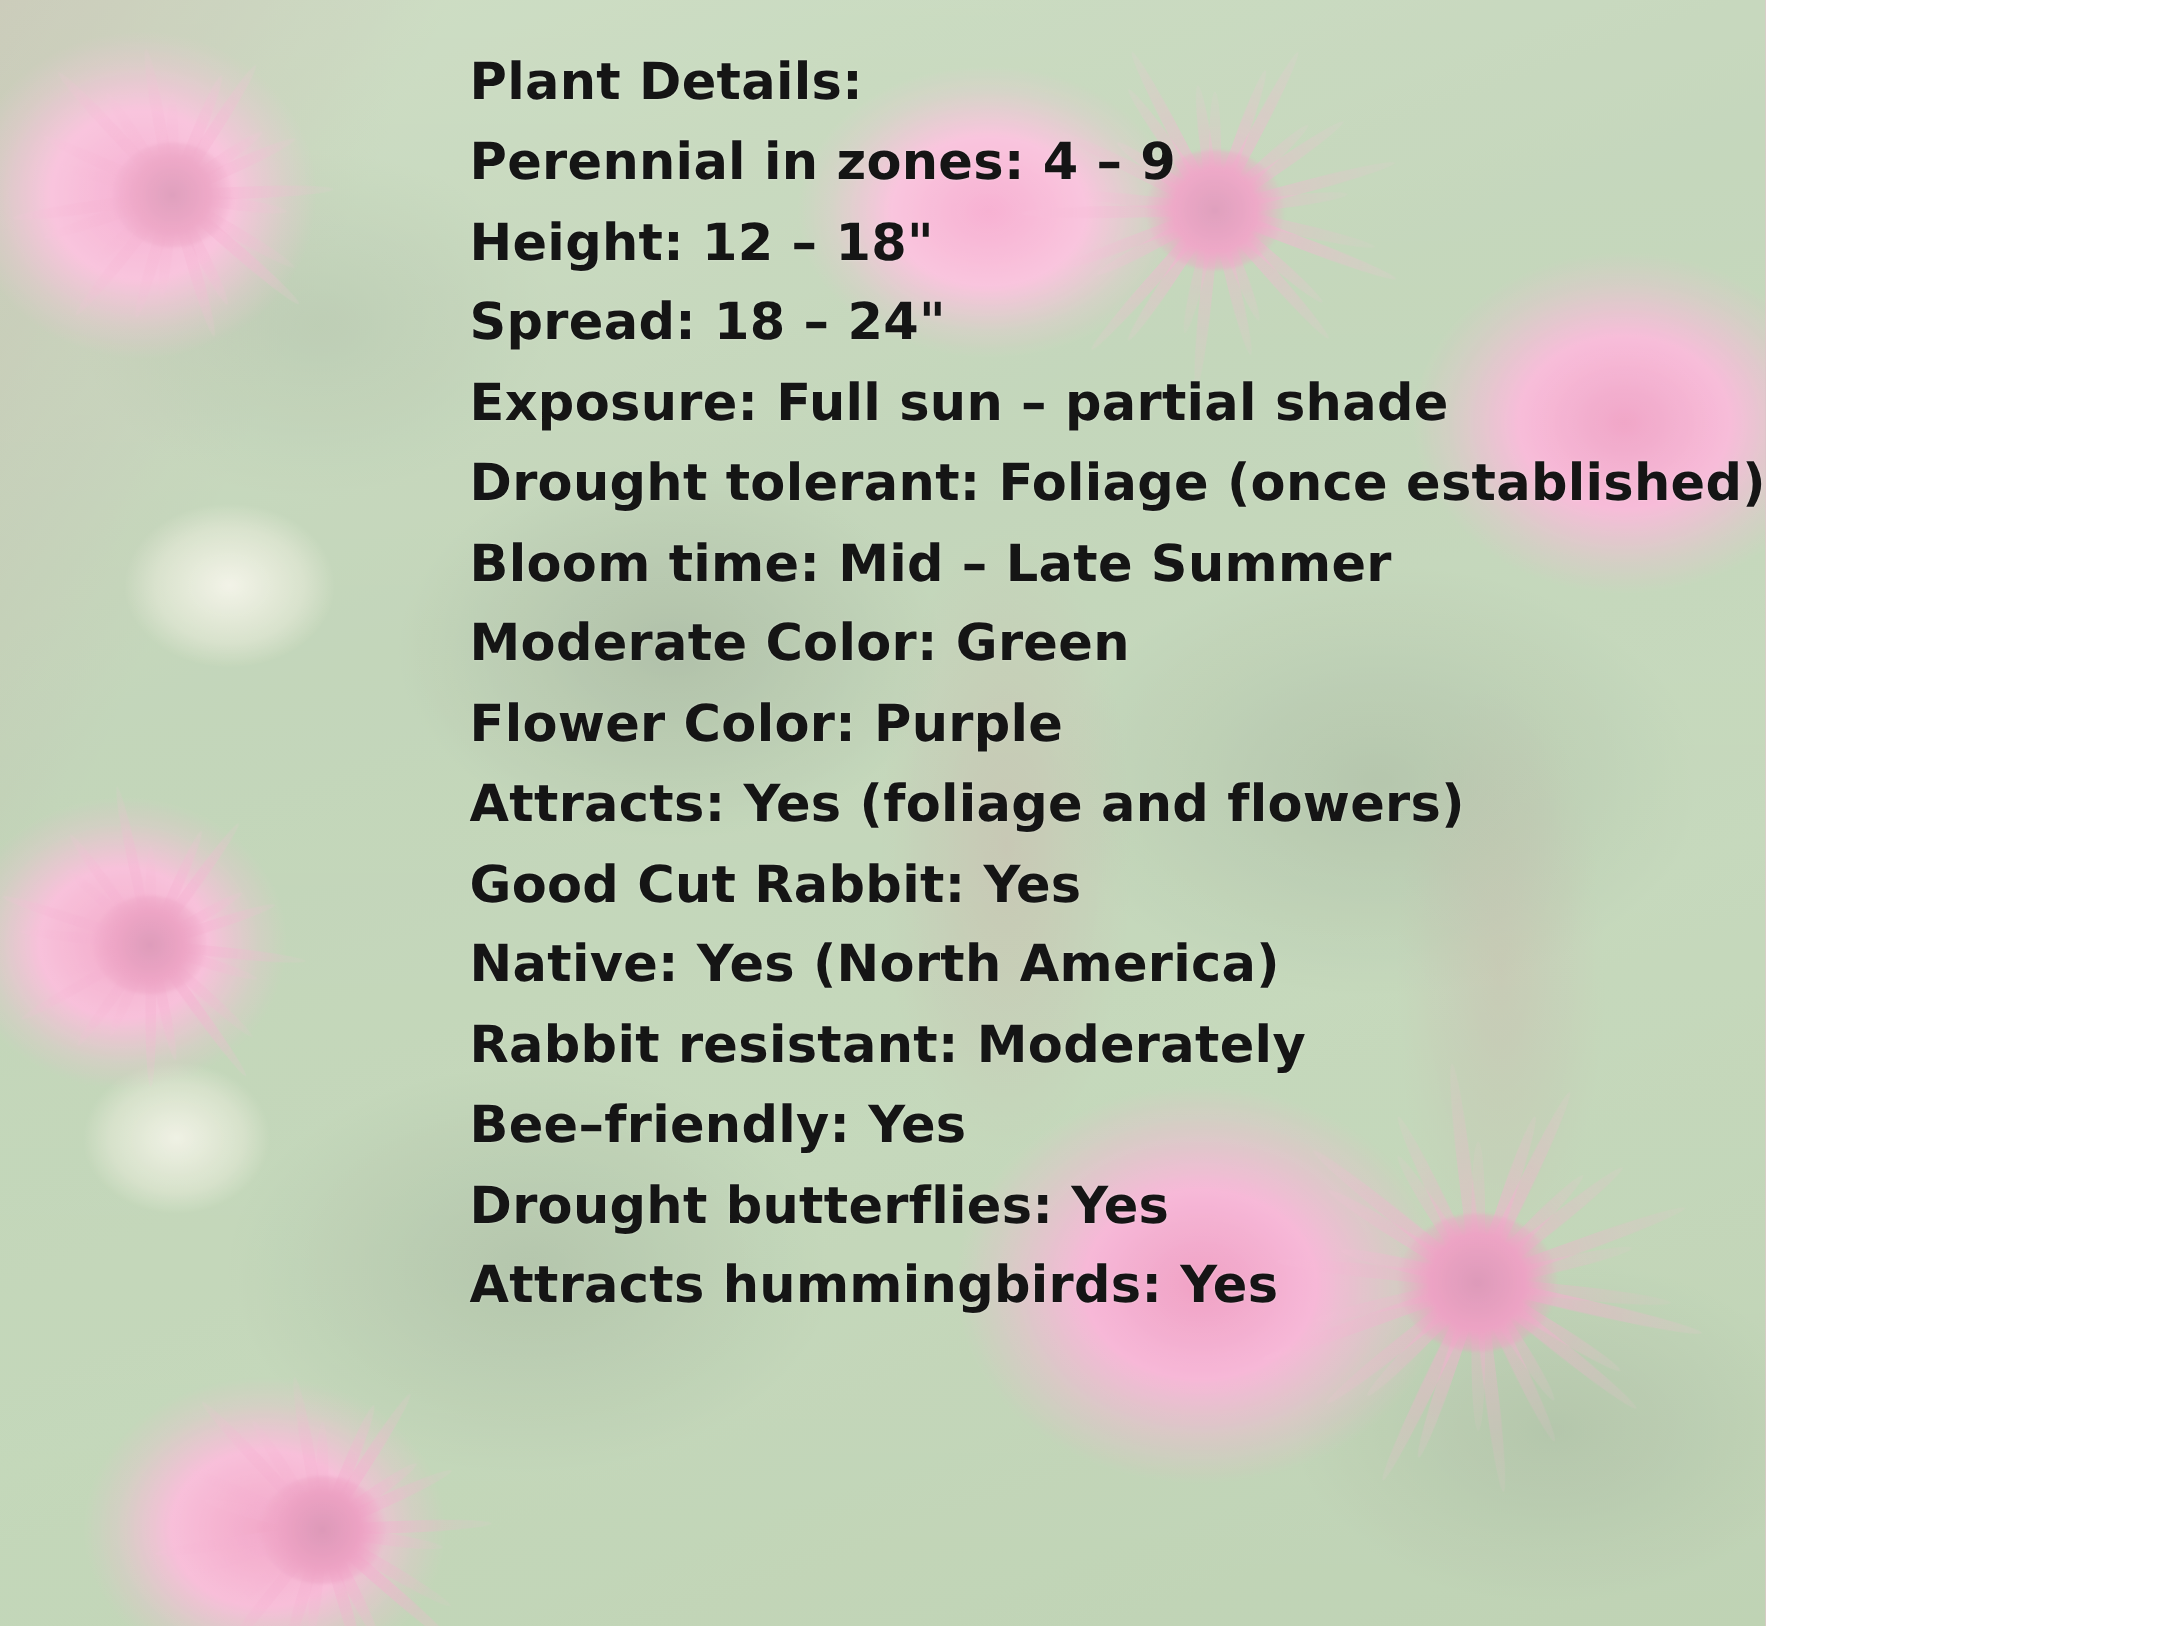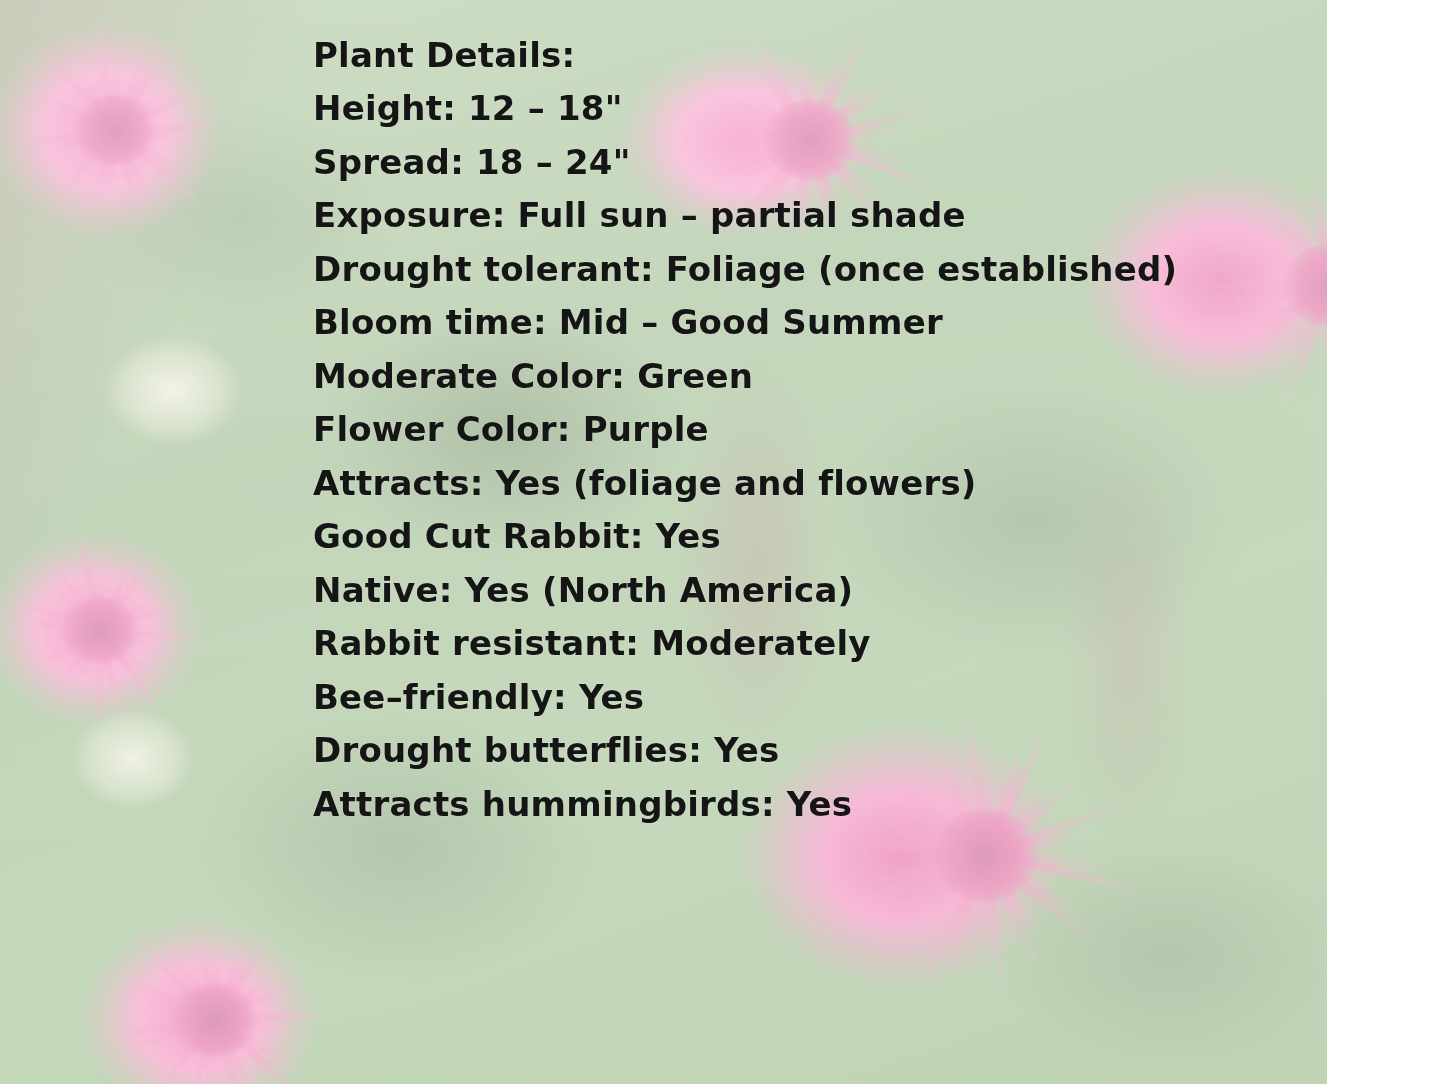--- a/index.html
+++ b/index.html
@@ -6,21 +6,21 @@
     margin: 0;
     padding: 0;
     background: #ffffff;
   }
   body {
     font-family: "DejaVu Sans", sans-serif;
   }
 
   .canvas {
     position: relative;
-    width: 1327px;
+    width: 1177px;
     height: 1084px;
     overflow: hidden;
     background: #f9a8d4;
   }
 
   
   .photo {
     position: absolute;
     inset: 0;
     background-color: #9bbb86;
@@ -259,25 +259,26 @@
       <div class="spike" style="width: 8px; height: 117.455px; left: 211px; top: 902.545px; transform: rotate(316.909deg); transform-origin: 50% 100%; opacity: 0.65;"></div>
       <div class="spike" style="width: 8px; height: 85.6364px; left: 211px; top: 934.364px; transform: rotate(327.273deg); transform-origin: 50% 100%; opacity: 0.6;"></div>
       <div class="spike" style="width: 8px; height: 103.818px; left: 211px; top: 916.182px; transform: rotate(349.636deg); transform-origin: 50% 100%; opacity: 0.55;"></div>
       <div style="position: absolute; left: 173.2px; top: 983.7px; width: 83.6px; height: 72.6px; border-radius: 50%; background: radial-gradient(circle, rgb(184, 45, 110) 0%, rgb(217, 63, 132) 45%, rgba(217, 63, 132, 0) 78%); filter: blur(1px);"></div>
     </div>
   <div class="wash"></div>
   <div class="wash-2"></div>
 
   <div class="details">
     <div class="line heading">Plant Details:</div>
+    <div class="line">Perennial in zones: 4 – 9</div>
     <div class="line">Height: 12 – 18"</div>
     <div class="line">Spread: 18 – 24"</div>
     <div class="line">Exposure: Full sun – partial shade</div>
     <div class="line">Drought tolerant: Foliage (once established)</div>
-    <div class="line">Bloom time: Mid – Good Summer</div>
+    <div class="line">Bloom time: Mid – Late Summer</div>
     <div class="line">Moderate Color: Green</div>
     <div class="line">Flower Color: Purple</div>
     <div class="line">Attracts: Yes (foliage and flowers)</div>
     <div class="line">Good Cut Rabbit: Yes</div>
     <div class="line">Native: Yes (North America)</div>
     <div class="line">Rabbit resistant: Moderately</div>
     <div class="line">Bee–friendly: Yes</div>
     <div class="line">Drought butterflies: Yes</div>
     <div class="line">Attracts hummingbirds: Yes</div>
   </div>

